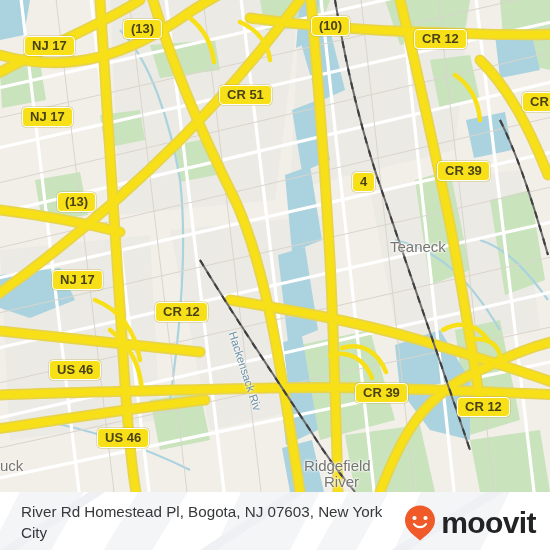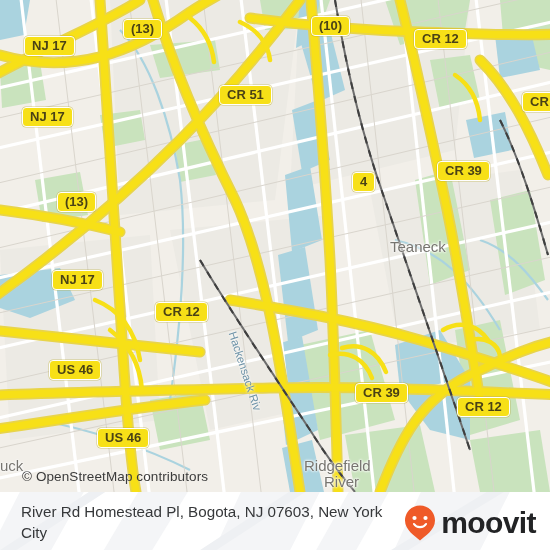--- a/index.html
+++ b/index.html
@@ -281,21 +281,20 @@
 
     <div id="places">
         <div class="place-label" style="left: 390px; top: 238px;">Teaneck</div>
         <div class="place-label" style="left: 304px; top: 457px;">Ridgefield</div>
         <div class="place-label" style="left: 324px; top: 473px;">River</div>
         <div class="place-label" style="left: 0px; top: 457px;">uck</div>
       </div>
 
     <div class="river-label" style="left:238px;top:330px;transform:rotate(72deg);transform-origin:left top;">Hackensack Riv</div>
 
-    <div class="osm-attrib">© OpenStreetMap contributors</div>
 
 
   </div>
 
   <div id="bottombar">
     <svg class="wm" viewBox="0 0 550 58">
       <g fill="#f4f5f7">
         <polygon points="30,-20 95,-20 40,78 -20,78"></polygon>
         <polygon points="150,-20 200,-20 140,78 92,78"></polygon>
         <polygon points="250,-20 330,-20 280,78 205,78"></polygon>

